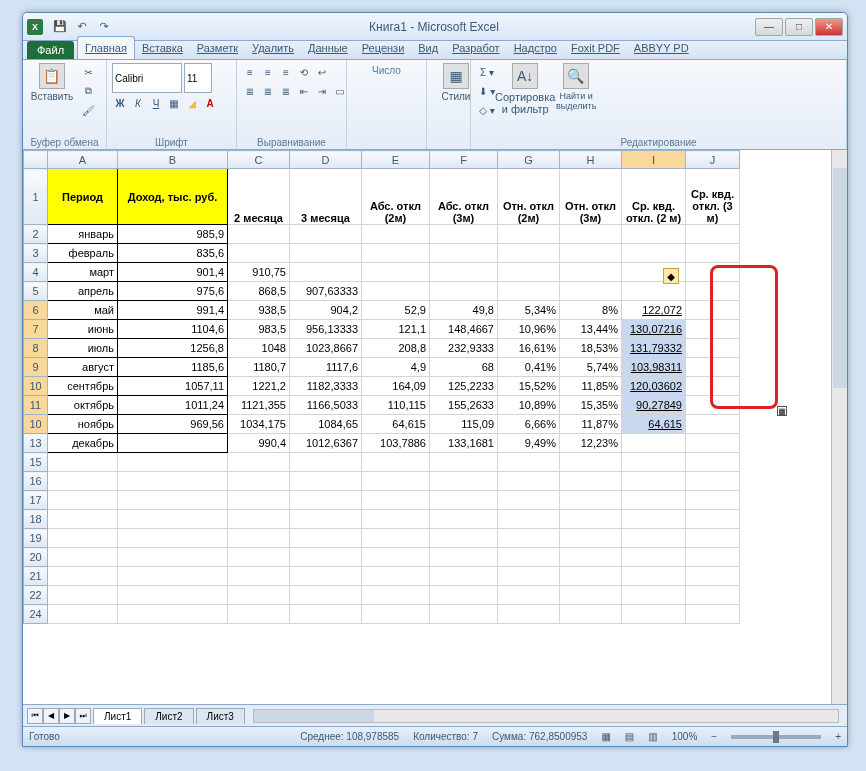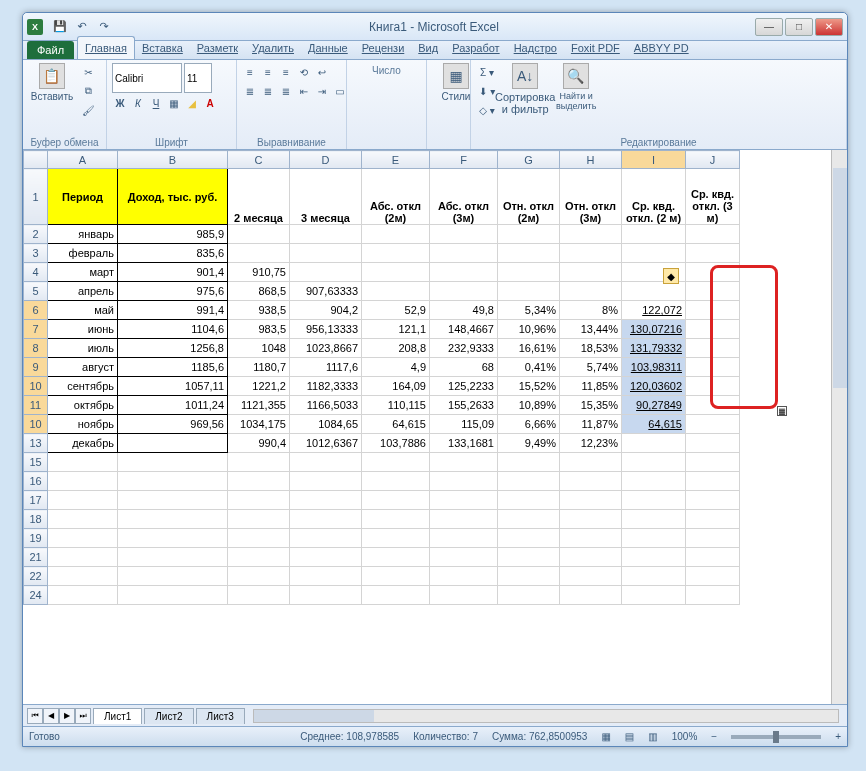--- a/index.html
+++ b/index.html
@@ -425,20 +425,33 @@
               <td></td>
               <td></td>
               <td></td>
               <td></td>
               <td></td>
               <td></td>
               <td></td>
               <td></td>
             </tr>
             <tr>
+              <th class="rowh">20</th>
+              <td></td>
+              <td></td>
+              <td></td>
+              <td></td>
+              <td></td>
+              <td></td>
+              <td></td>
+              <td></td>
+              <td></td>
+              <td></td>
+            </tr>
+            <tr>
               <th class="rowh">21</th>
               <td></td>
               <td></td>
               <td></td>
               <td></td>
               <td></td>
               <td></td>
               <td></td>
               <td></td>
               <td></td>

